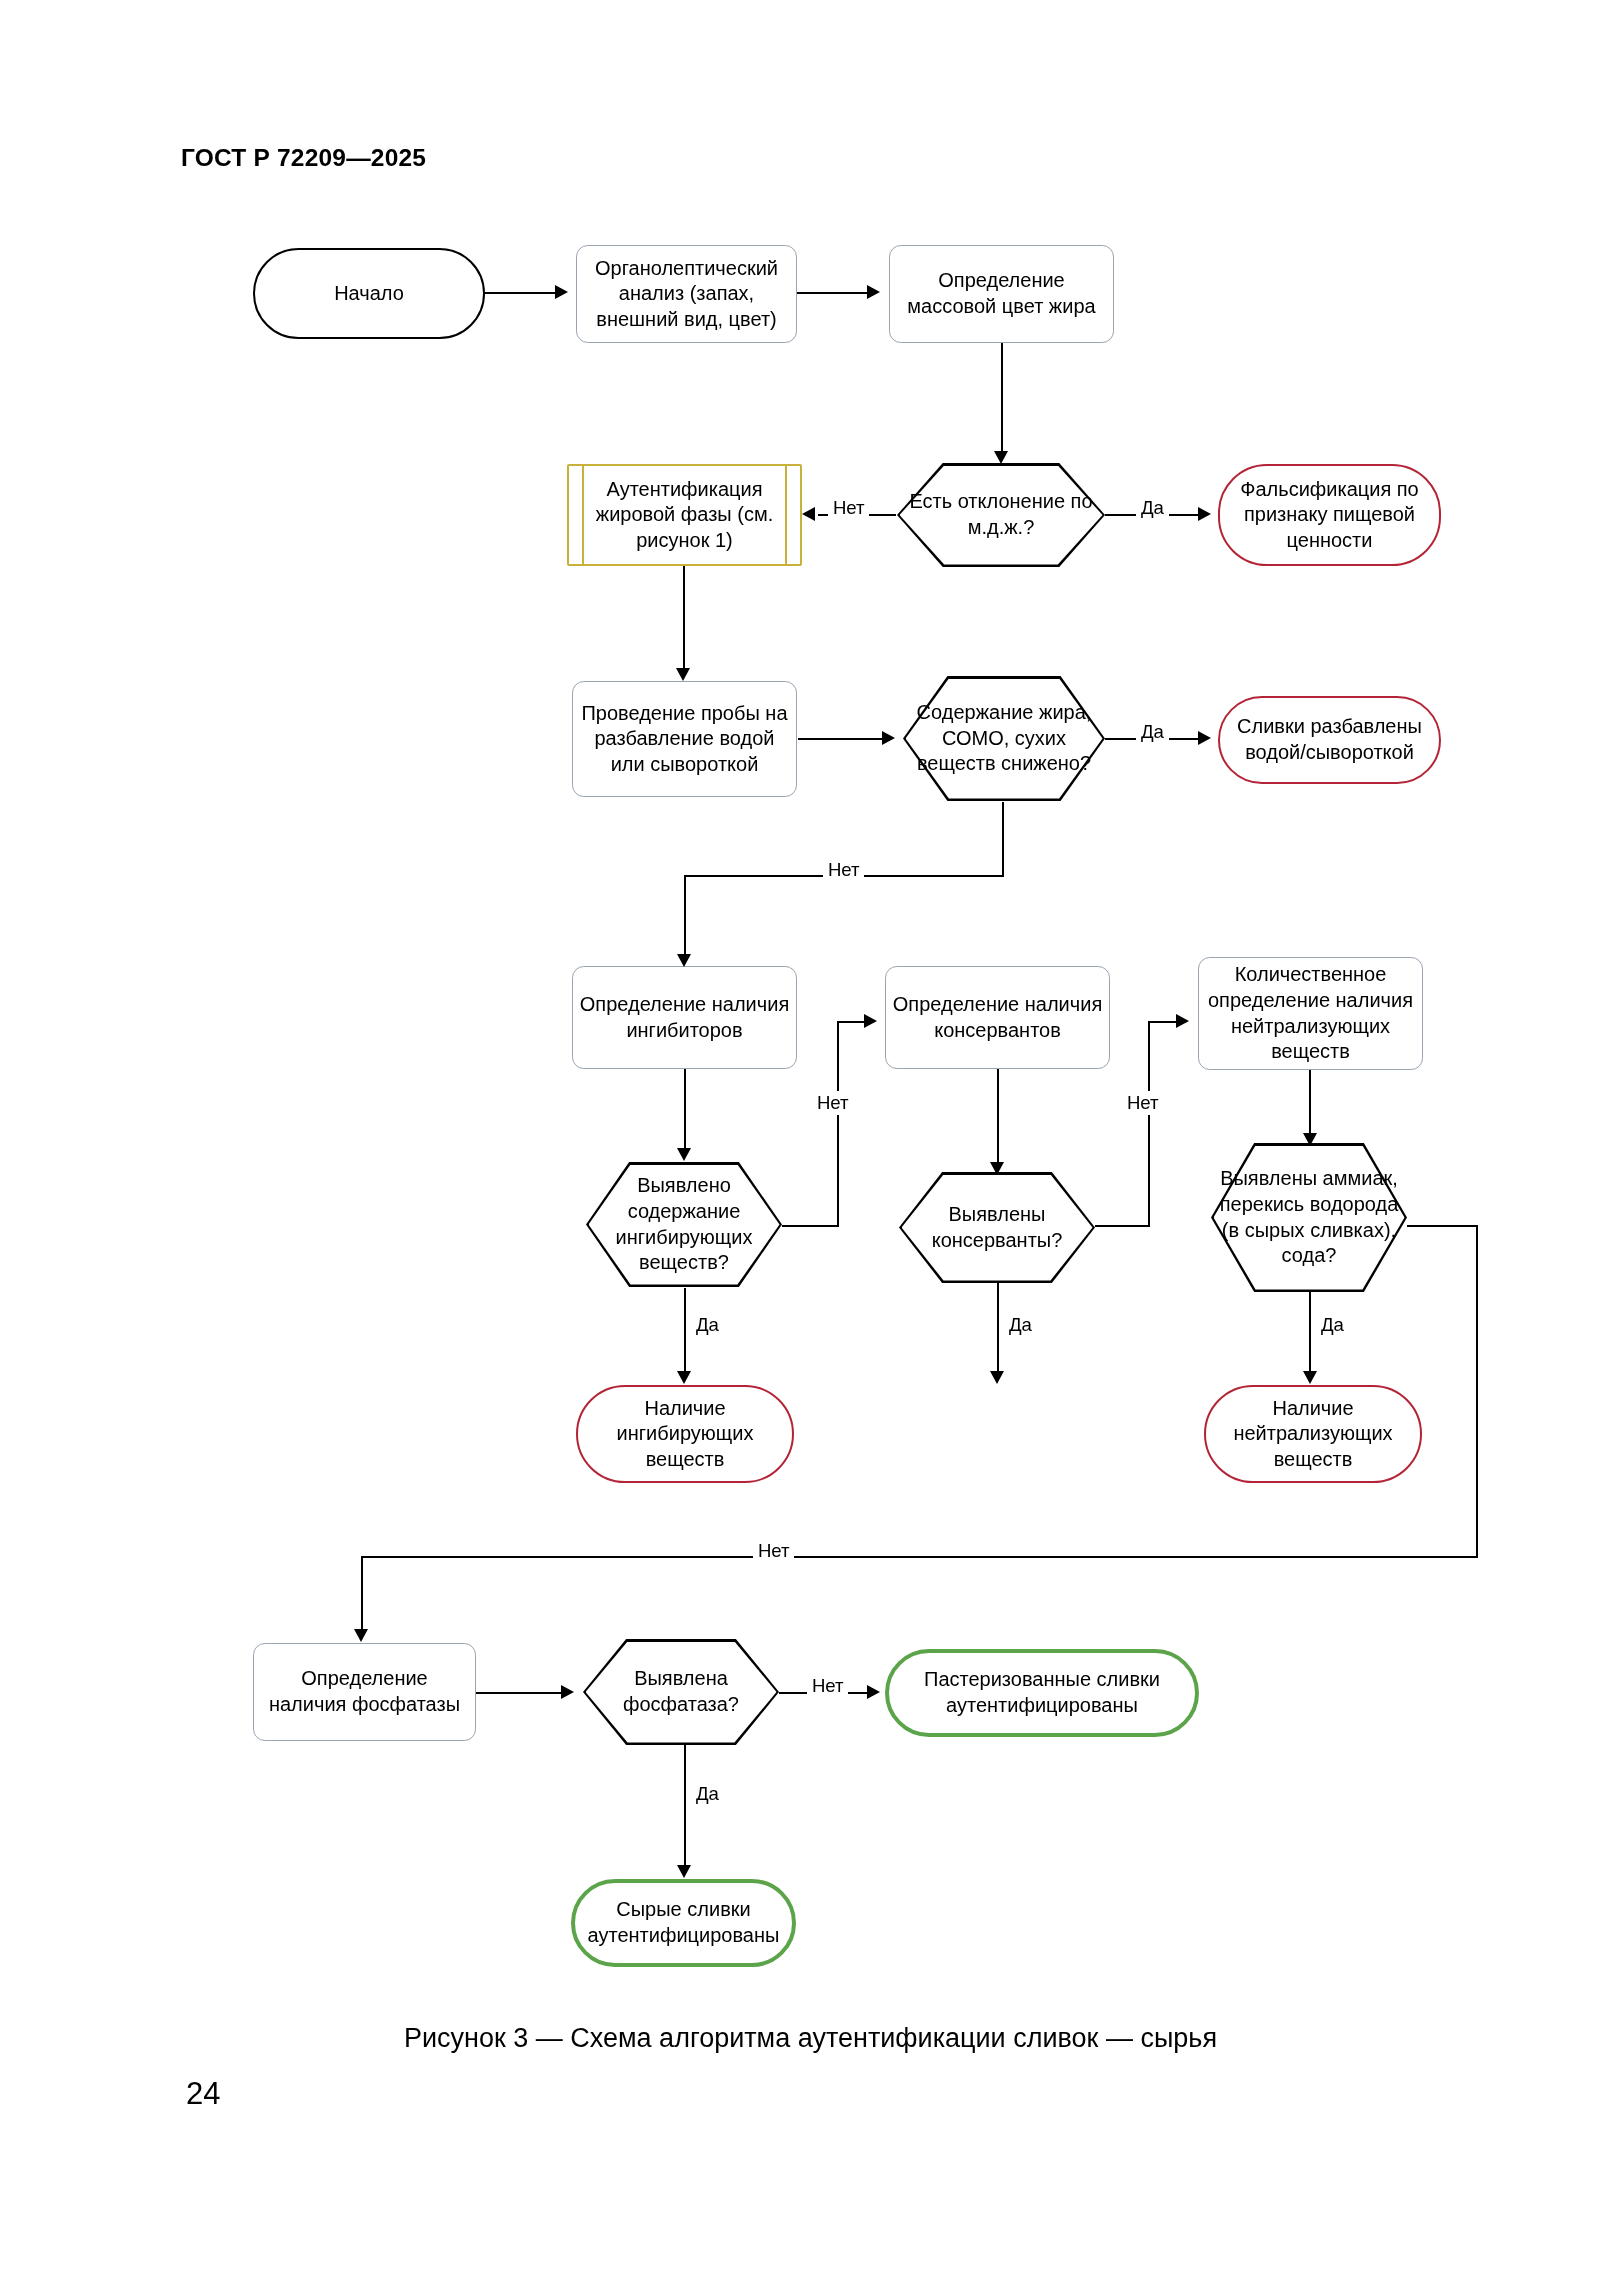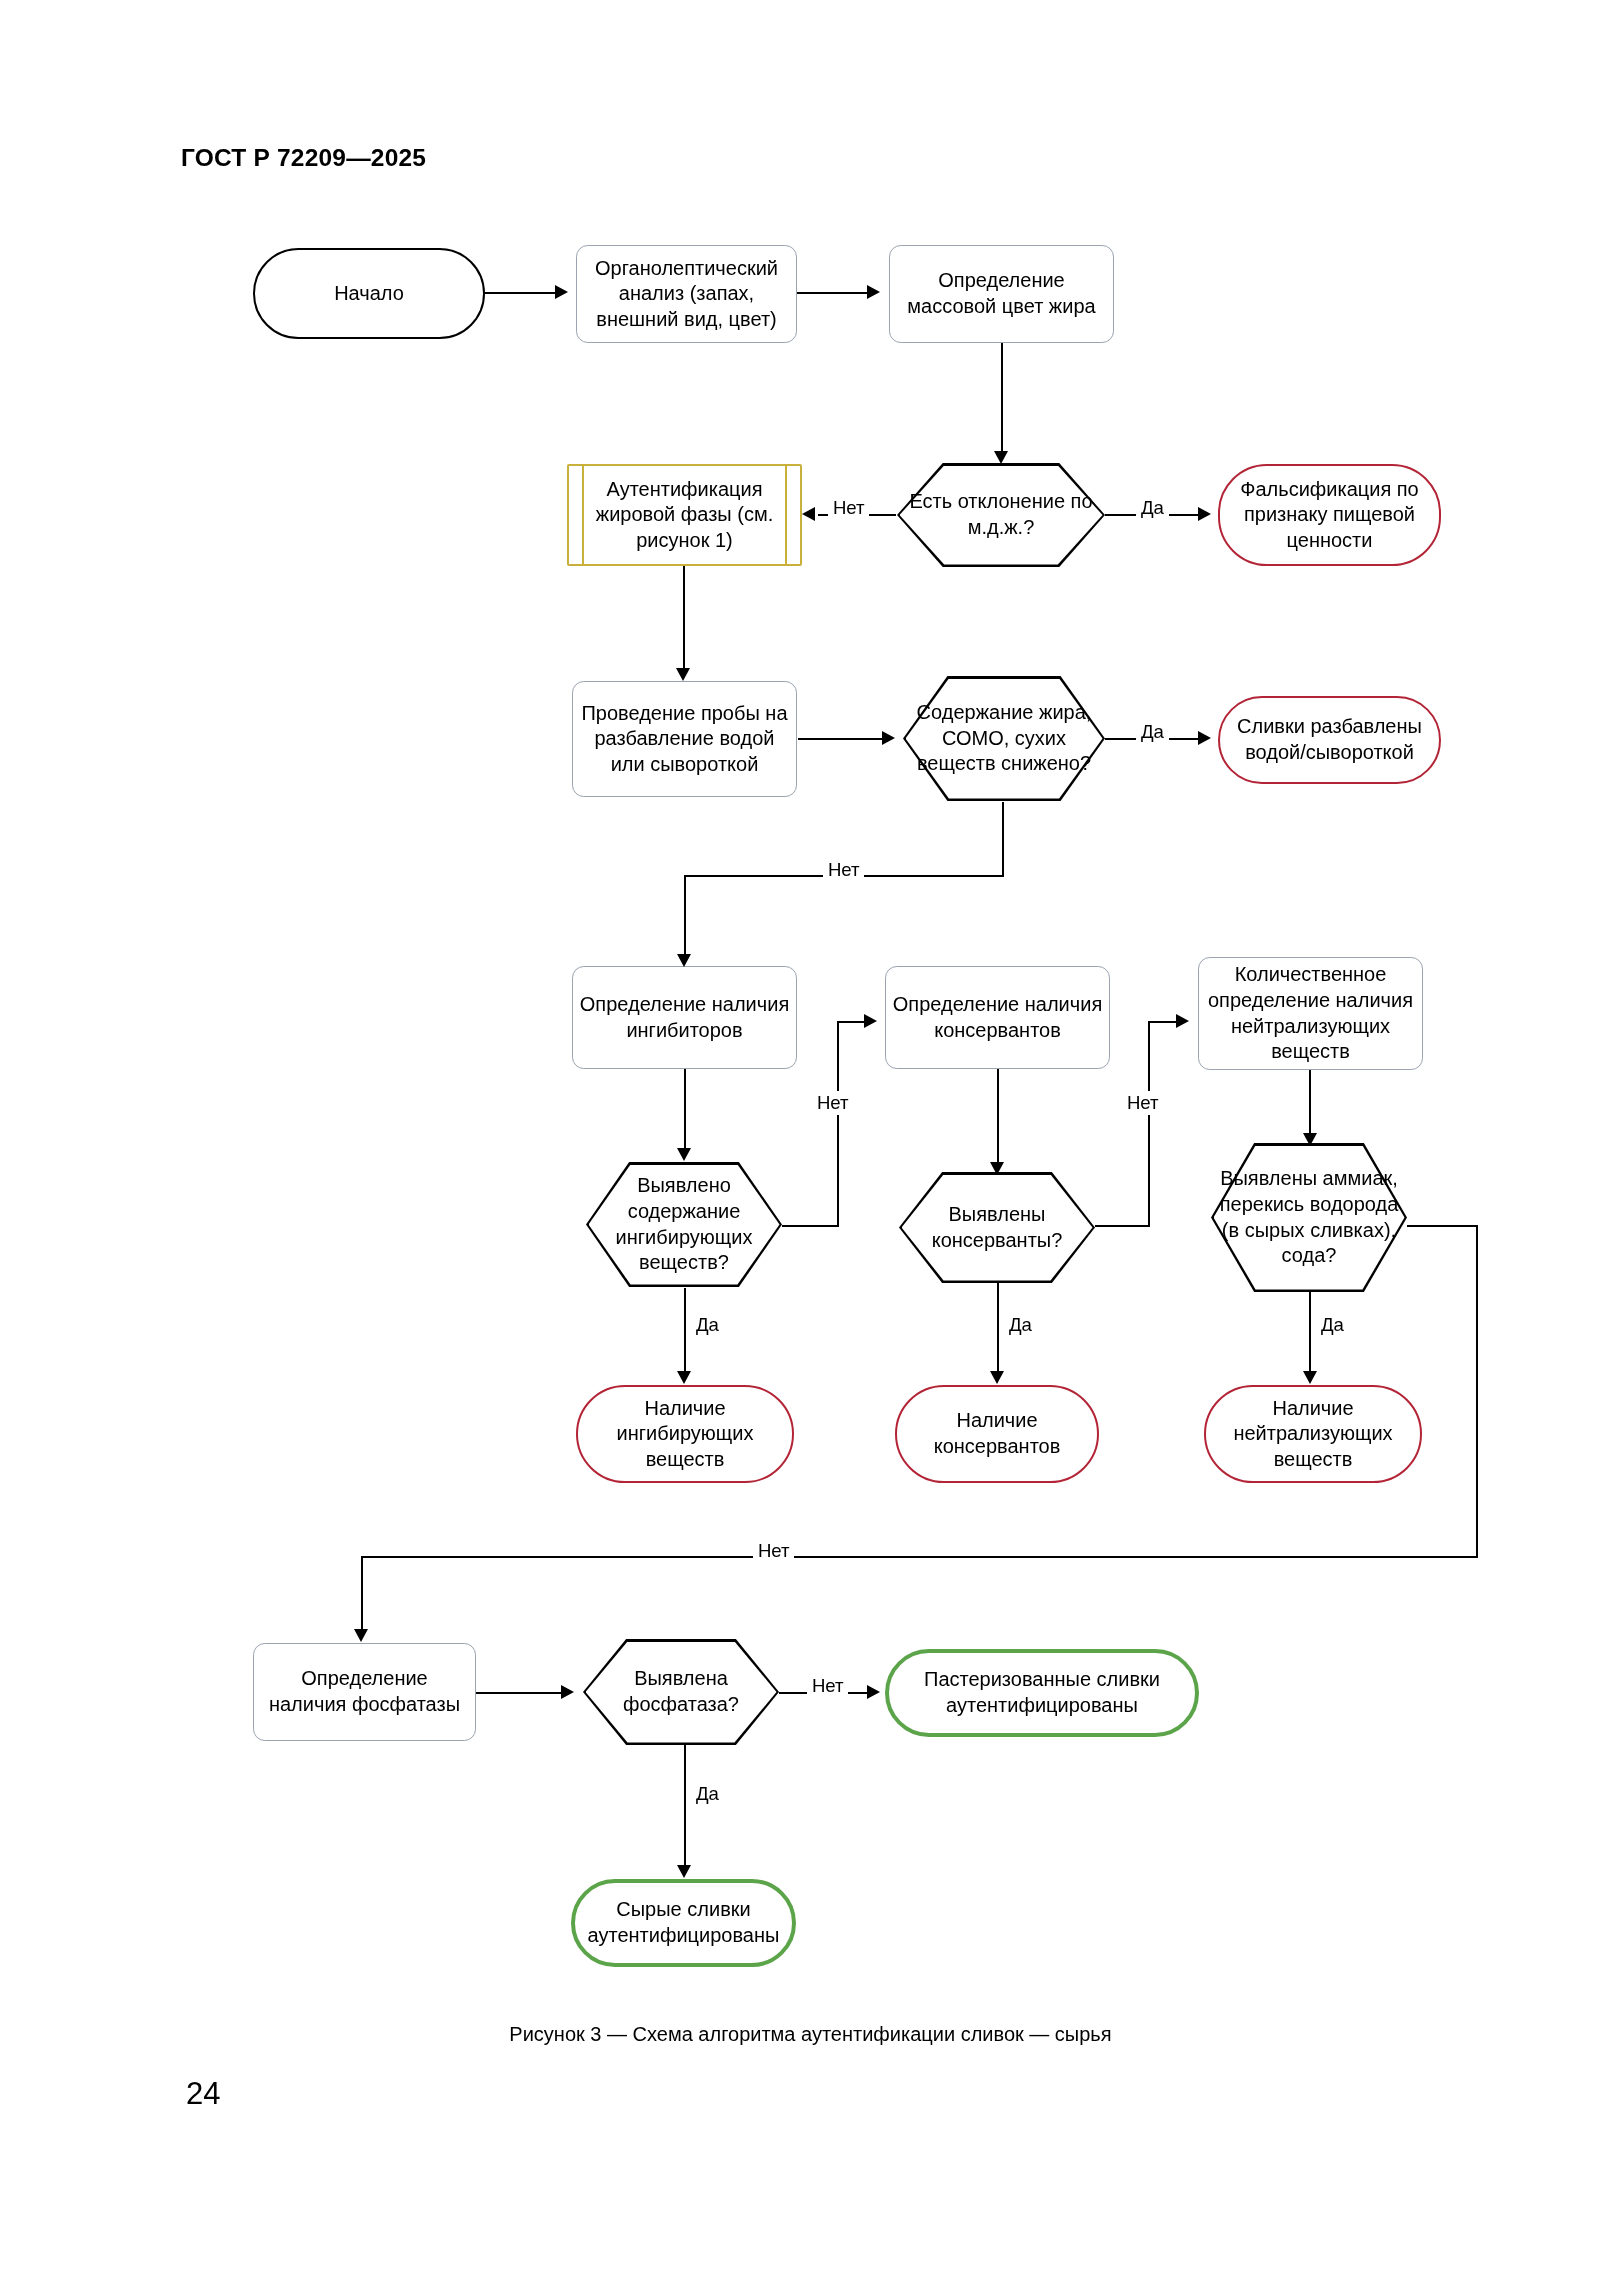--- a/index.html
+++ b/index.html
@@ -13,21 +13,21 @@
   .doc-header{
     position:absolute;left:181px;top:144px;
     font-size:24.5px;font-weight:bold;letter-spacing:0.2px;
   }
   .page-number{
     position:absolute;left:186px;top:2076px;
     font-size:31px;
   }
   .figure-caption{
     position:absolute;left:0;top:2023px;width:1621px;
-    text-align:center;font-size:20px;
+    text-align:center;font-size:27px;
   }
 
   .chart{position:absolute;left:0;top:0;width:1621px;height:2293px;}
 
   
   .node{
     position:absolute;box-sizing:border-box;
     display:flex;align-items:center;justify-content:center;
     text-align:center;font-size:20px;line-height:1.28;
     background:#fff;z-index:3;padding:2px 5.9px;
@@ -230,23 +230,20 @@
     <div class="arrow down" style="left:990px;top:1371px;"></div>
 
     <div class="ln lv" style="left:1309px;top:1292px;height:84px;"></div>
     <div class="elabel" style="left:1316px;top:1313px;">Да</div>
     <div class="arrow down" style="left:1303px;top:1371px;"></div>
 
     <div class="node terminator-red" style="left:576px;top:1385px;width:218px;height:98px;">
       <span>Наличие ингибирующих веществ</span>
     </div>
 
-    <div class="node terminator-red" style="left:895px;top:1385px;width:204px;height:98px;">
-      <span>Наличие консервантов</span>
-    </div>
 
     <div class="node terminator-red" style="left:1204px;top:1385px;width:218px;height:98px;">
       <span>Наличие нейтрализующих веществ</span>
     </div>
 
     <div class="ln lh" style="left:1407px;top:1225px;width:71px;"></div>
     <div class="ln lv" style="left:1476px;top:1225px;height:333px;"></div>
     <div class="ln lh" style="left:361px;top:1556px;width:1117px;"></div>
     <div class="elabel" style="left:753px;top:1539px;">Нет</div>
     <div class="ln lv" style="left:361px;top:1556px;height:78px;"></div>

